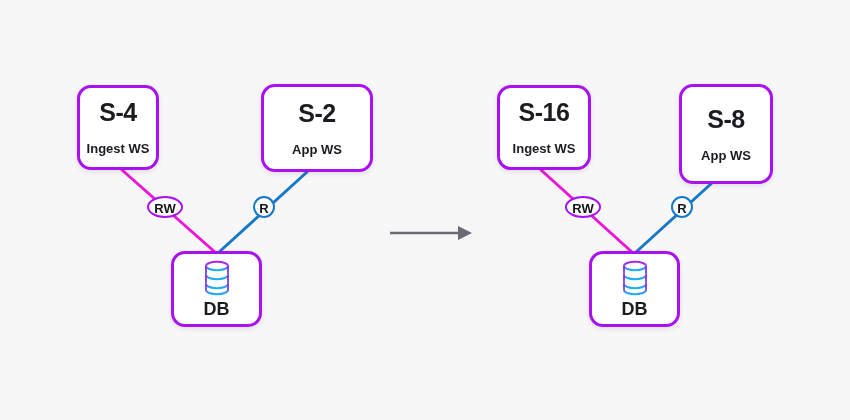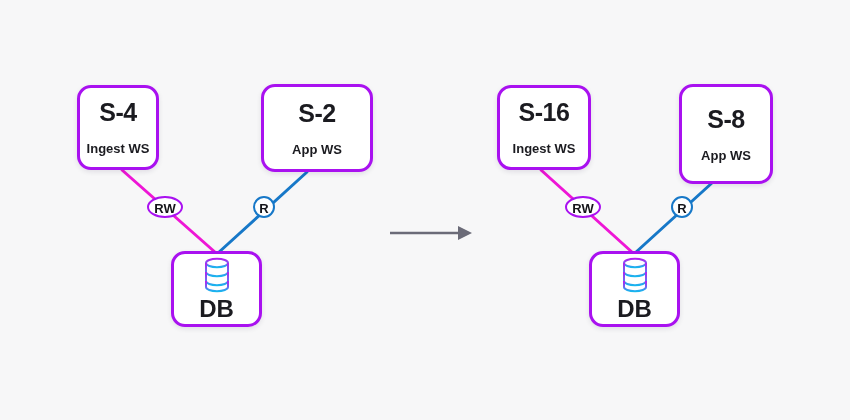--- a/index.html
+++ b/index.html
@@ -66,21 +66,21 @@
     flex-direction: column;
     align-items: center;
     justify-content: center;
     z-index: 3;
   }
   .db-icon {
     display: block;
     margin-bottom: 4px;
   }
   .db-label {
-    font-size: 24px;
+    font-size: 18px;
     font-weight: bold;
     color: #1b1b20;
     line-height: 1;
   }
   
   .edge-badge {
     position: absolute;
     box-sizing: border-box;
     background: #ffffff;
     display: flex;

